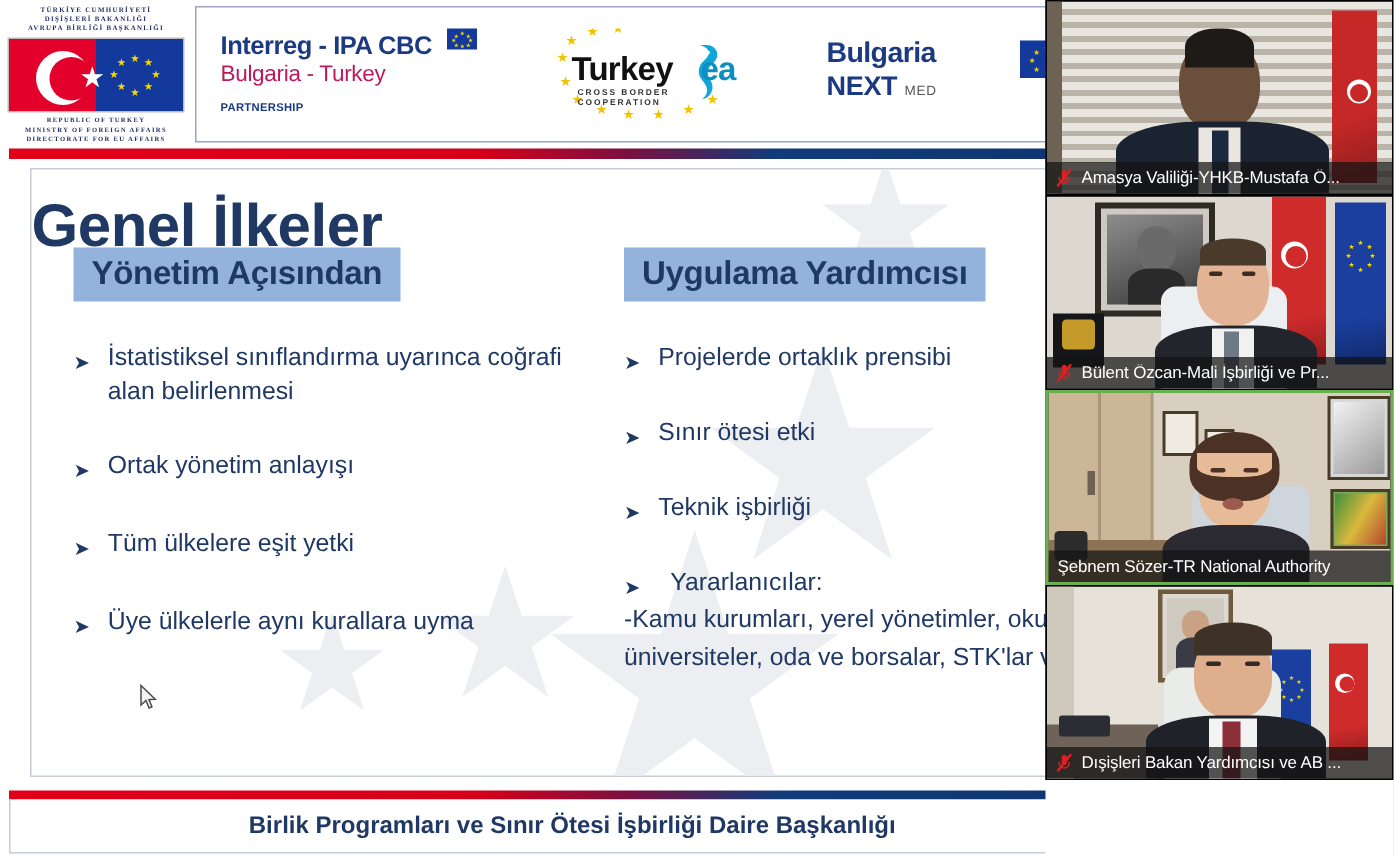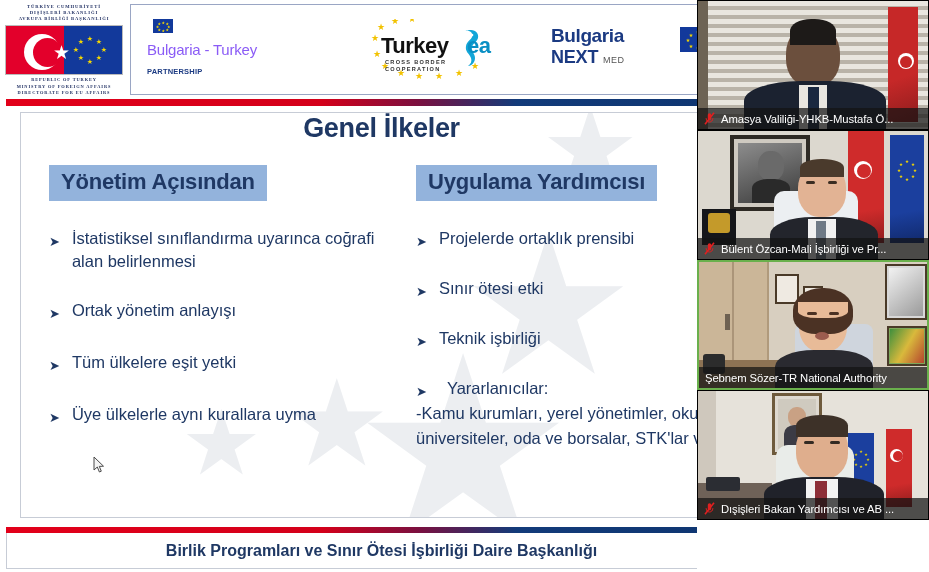--- a/index.html
+++ b/index.html
@@ -58,21 +58,21 @@
     position: absolute; left: 130px; top: 4px; width: 628px; height: 91px;
     border: 1px solid #9aa6c4; background: #fff;
   }
   .interreg1 {
     position: absolute; left: 16px; top: 14px;
   }
   .ir-line1 {
     font-size: 17px; font-weight: bold; color: #1b3a82; letter-spacing: -0.3px;
     white-space: nowrap;
   }
-  .ir-line2 { font-size: 15px; color: #8b5cf6; letter-spacing: -0.2px; }
+  .ir-line2 { font-size: 15px; color: #be185d; letter-spacing: -0.2px; }
   .ir-partner {
     margin-top: 9px; font-size: 7.5px; font-weight: bold; color: #1b3a82;
     letter-spacing: 0.2px;
   }
   .eu-chip {
     display: inline-block; vertical-align: 3px; margin-left: 6px;
     width: 20px; height: 14px; background: #12399b; position: relative;
   }
   .eu-chip .ring { position: absolute; inset: 0; }
   .blacksea {
@@ -117,22 +117,22 @@
     border: 1px solid #c7ccd6; background: #ffffff; overflow: hidden;
   }
   .wm { position: absolute; color: #eceef1; line-height: 1; user-select: none; }
   .wm-a { left: 440px; top: 95px;  font-size: 195px; }
   .wm-b { left: 330px; top: 210px; font-size: 250px; }
   .wm-c { left: 262px; top: 250px; font-size: 120px; }
   .wm-d { left: 520px; top: -20px; font-size: 110px; }
   .wm-e { left: 160px; top: 285px; font-size: 90px; }
 
   .slide-title {
-    position: absolute; left: 0; top: 0; width: 721px; text-align: center;
-    font-size: 27px; font-weight: bold; color: #1f3864;
+    position: absolute; left: 0; top: 16px; width: 721px; 
+    font-size: 40px; font-weight: bold; color: #1f3864;
     letter-spacing: -0.3px;
   }
   .col { position: absolute; top: 52px; }
   .col-left  { left: 28px;  width: 350px; }
   .col-right { left: 395px; width: 320px; }
   .col-head {
     display: inline-block; background: #93b3dc; color: #1f3864;
     font-size: 22px; font-weight: bold; padding: 4px 12px 6px 12px;
     letter-spacing: -0.2px;
   }
@@ -242,20 +242,21 @@
           <div>REPUBLIC OF TURKEY</div>
           <div>MINISTRY OF FOREIGN AFFAIRS</div>
           <div>DIRECTORATE FOR EU AFFAIRS</div>
         </div>
       </div>
 
       <div class="logo-box">
 
         <div class="interreg1">
           <div class="ir-line1">
+            <span>Interreg - IPA CBC</span>
             <span class="eu-chip">
               <svg class="ring" viewBox="0 0 20 14">
                   <g fill="#f5d800">
                 <text x="10" y="4.5" font-size="3.4" text-anchor="middle">★</text>
                 <text x="14" y="6" font-size="3.4" text-anchor="middle">★</text>
                 <text x="15.6" y="9" font-size="3.4" text-anchor="middle">★</text>
                 <text x="14" y="12" font-size="3.4" text-anchor="middle">★</text>
                 <text x="10" y="13" font-size="3.4" text-anchor="middle">★</text>
                 <text x="6" y="12" font-size="3.4" text-anchor="middle">★</text>
                 <text x="4.4" y="9" font-size="3.4" text-anchor="middle">★</text>

